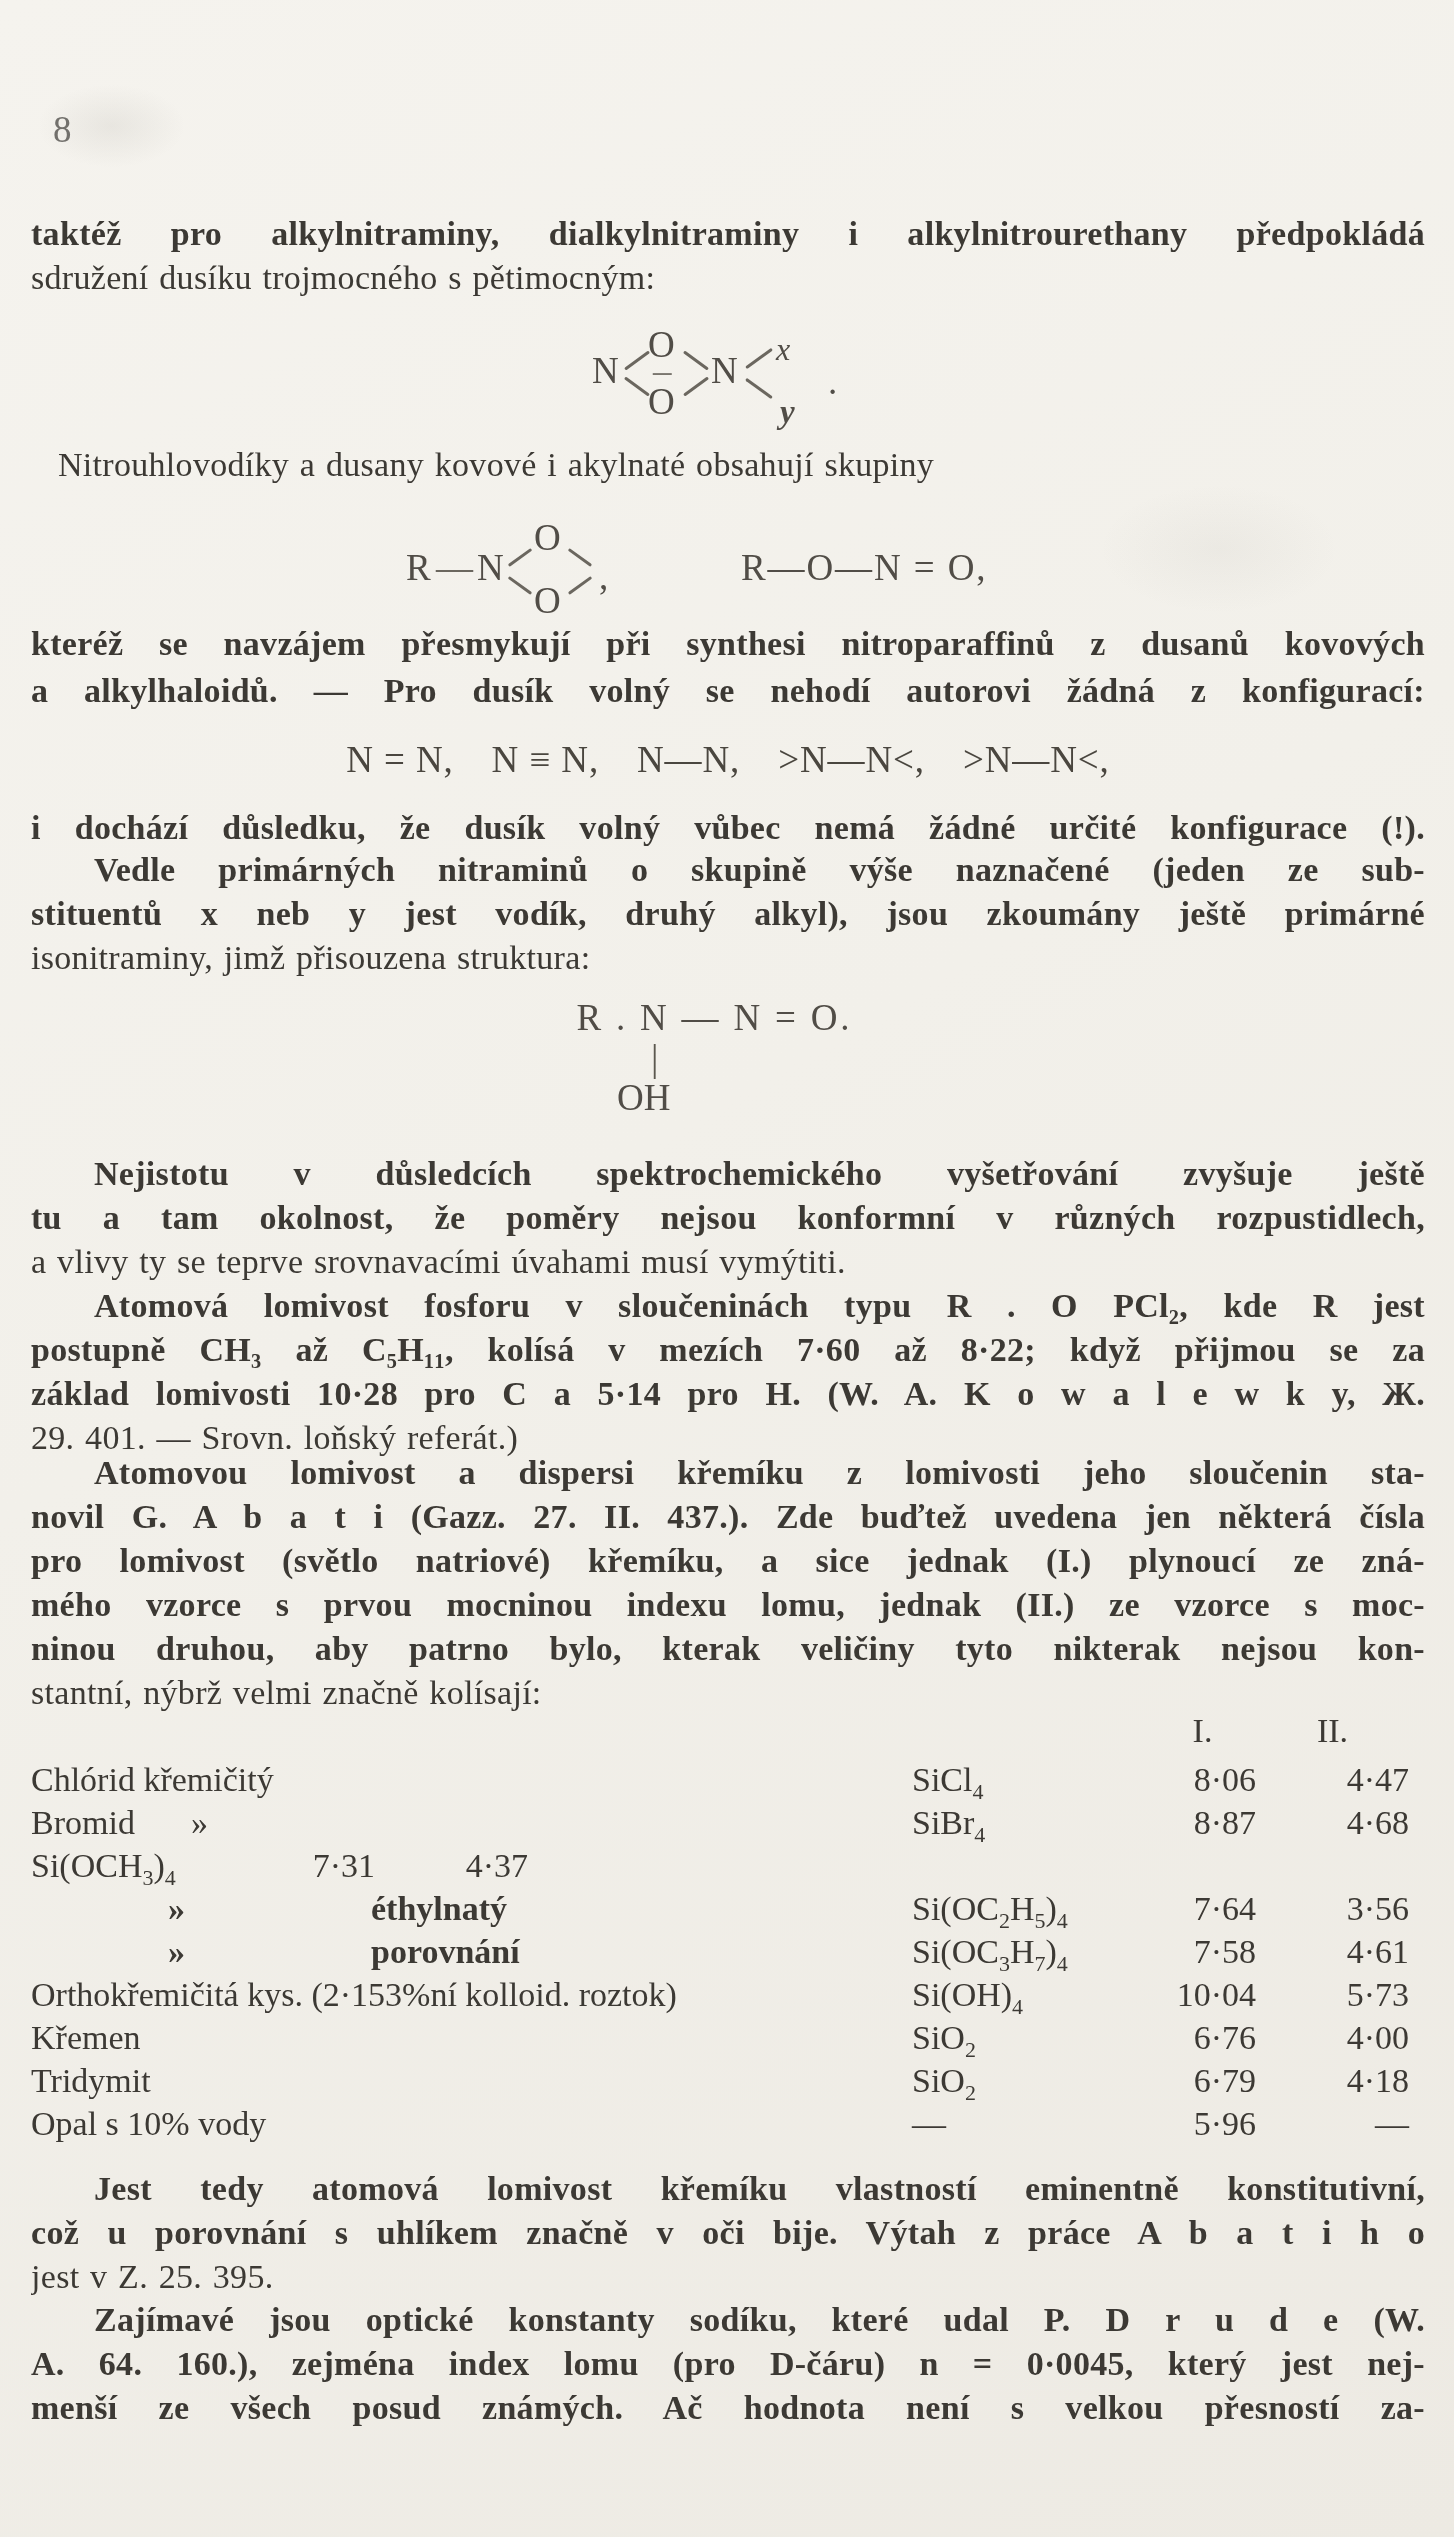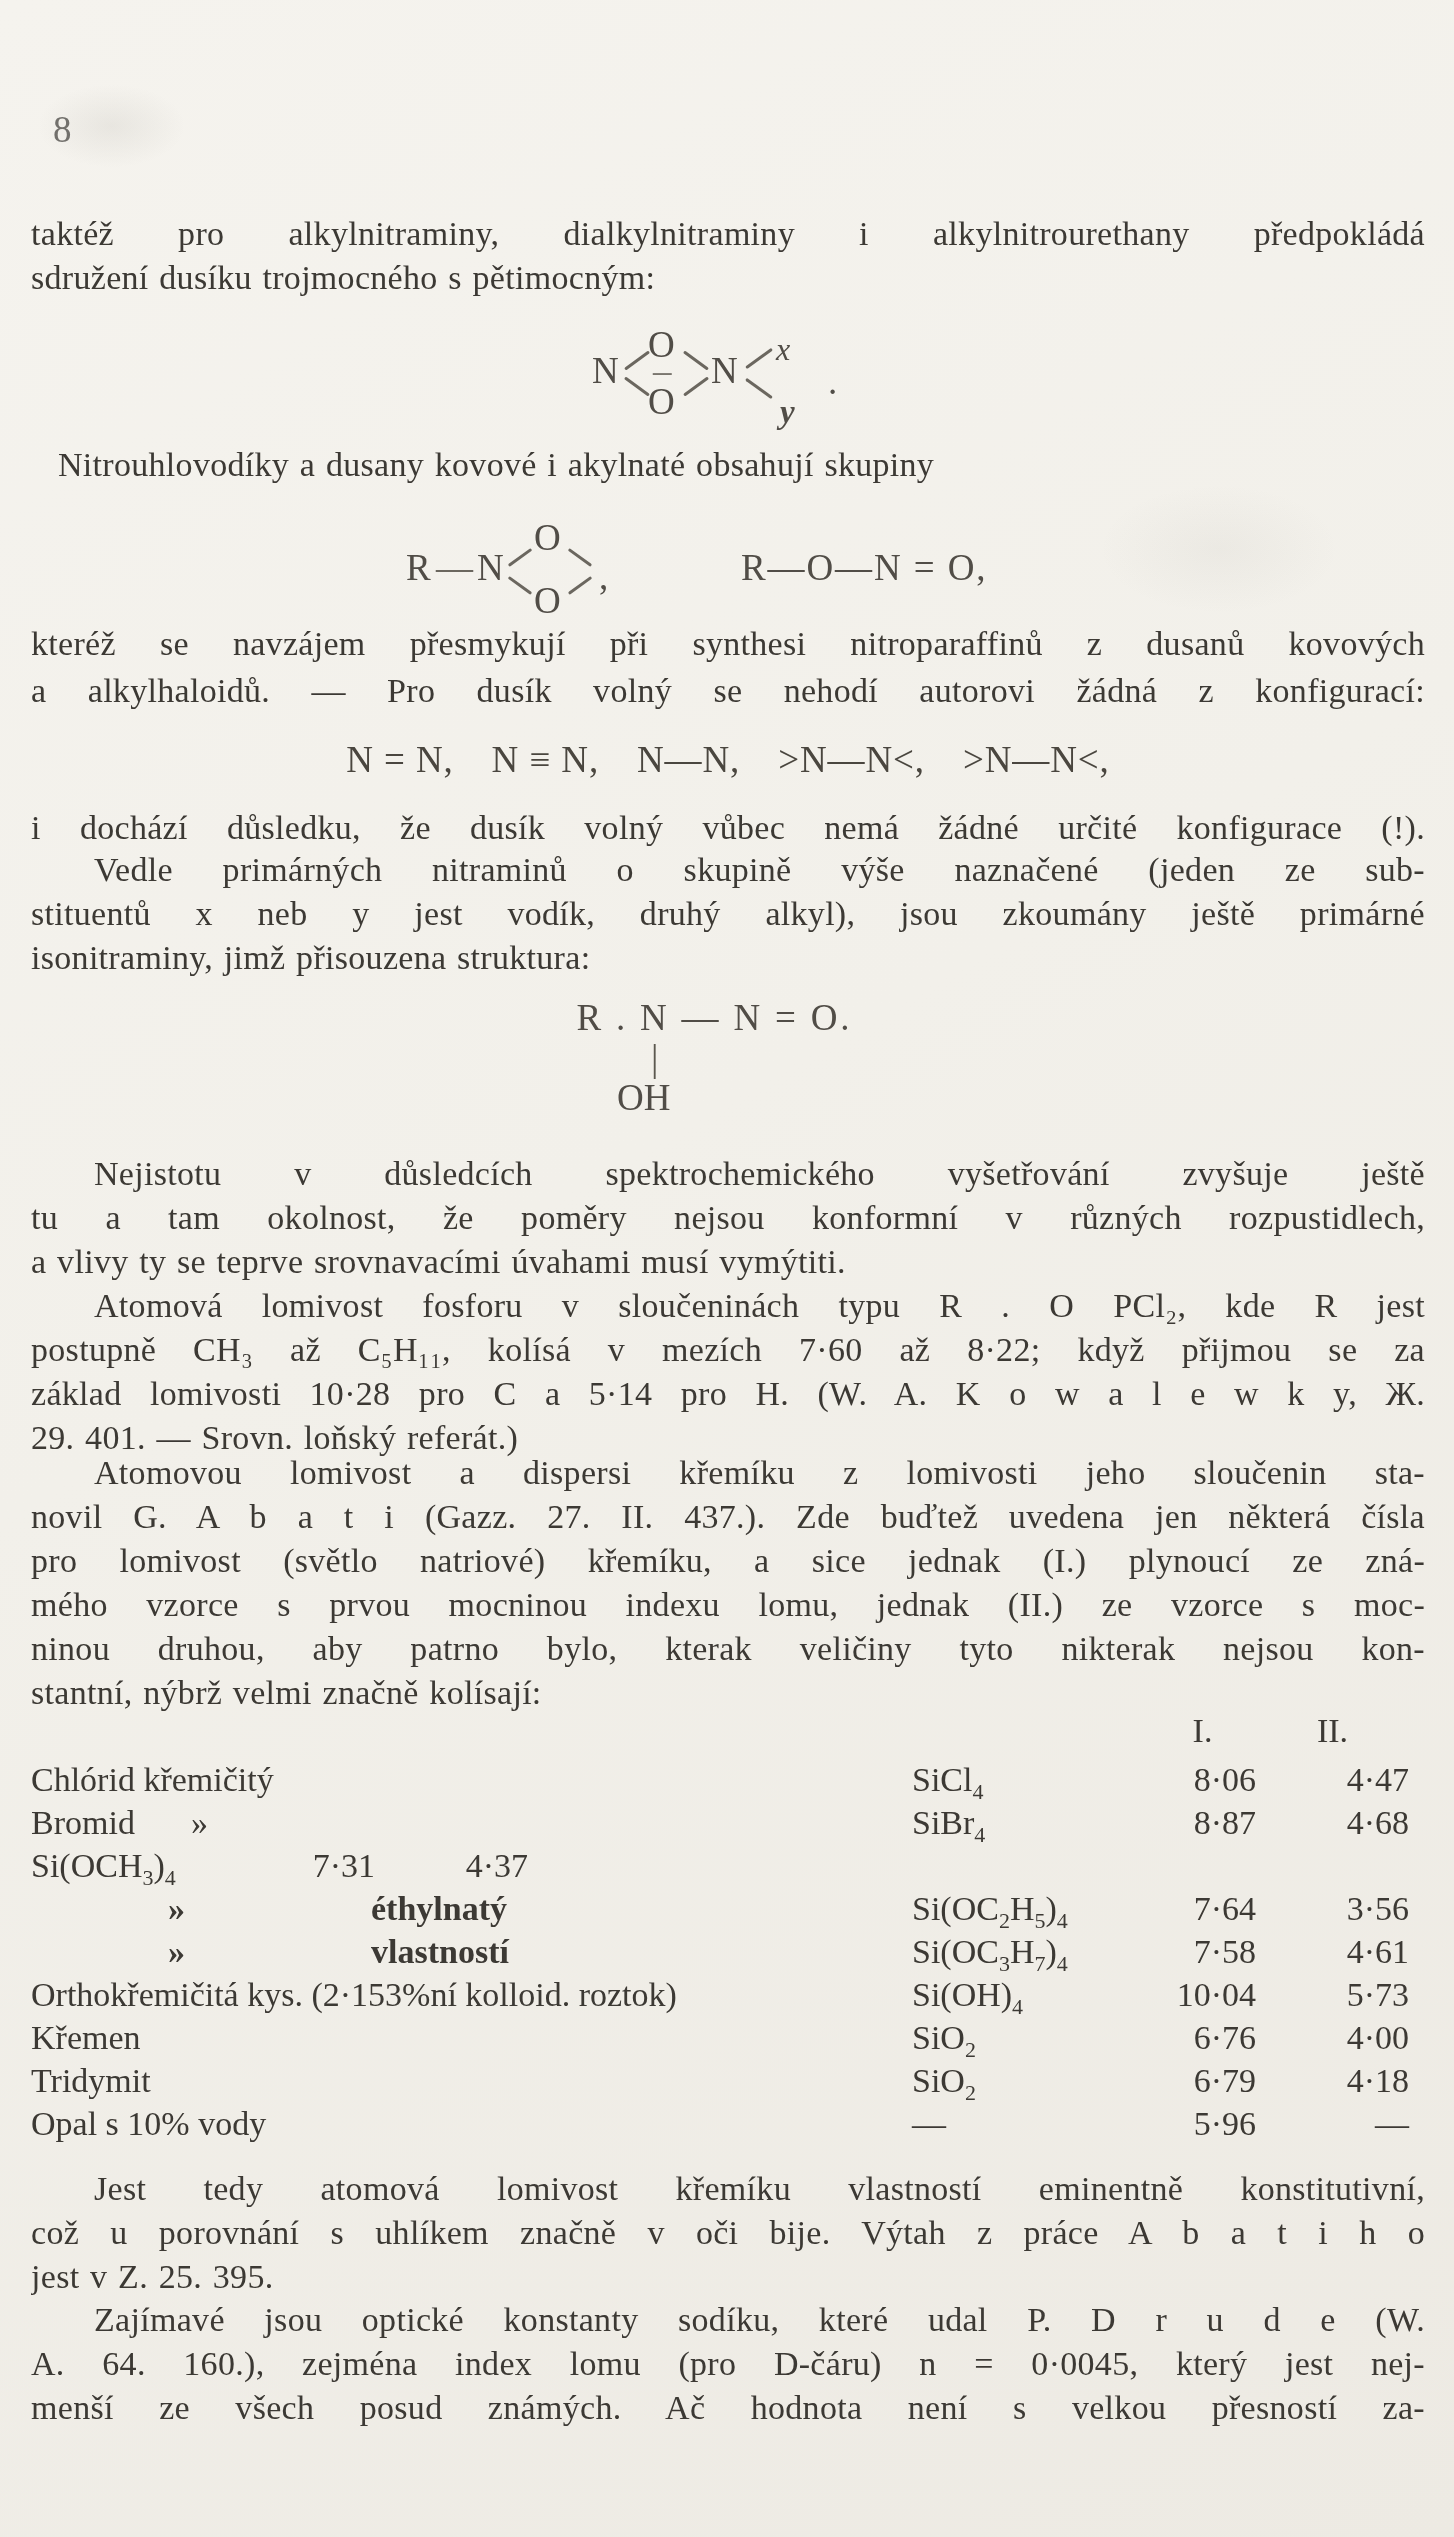--- a/index.html
+++ b/index.html
@@ -8,21 +8,21 @@
     background:linear-gradient(150deg,#f5f3ee 0%,#f2f0ea 45%,#edeae3 100%);
     font-family:"Liberation Serif","DejaVu Serif",serif;
     color:#3c3934;overflow:hidden;
   }
   .smudge{position:absolute;border-radius:50%;pointer-events:none;}
   .block{position:absolute;left:31px;width:1394px;}
   .line{
     font-size:34px;line-height:44px;height:44px;overflow:hidden;
     letter-spacing:0.3px;word-spacing:1.9px;white-space:normal;
   }
-  .j{text-align:justify;text-align-last:justify;text-justify:inter-word;}
+  .j{text-align:justify;text-align-last:justify;text-justify:inter-word;font-weight:bold;}
   .ind{text-indent:63px;}
   .lh50 .line{line-height:47px;height:47px;}
   .pagenum{position:absolute;left:53px;top:108px;font-size:37px;color:#72706c;}
   
   .chem{position:absolute;font-size:37px;color:#514d47;}
   .chem span{position:absolute;display:block;line-height:1;}
   .bond{position:absolute;height:2.8px;background:#6b675f;border-radius:1.9px;}
   .it{font-style:italic;}
   .ctr{text-align:center;text-indent:0;}
   .f3line{font-size:37px;line-height:45px;letter-spacing:0.9px;color:#4a463f;}
@@ -166,21 +166,21 @@
     </div>
 
     <div class="trow indentrow">
       <div class="cname"><span>»</span><span class="word">éthylnatý</span></div>
       <div class="cform"><span>Si(OC</span><sub>2</sub><span>H</span><sub>5</sub><span>)</span><sub>4</sub></div>
       <div class="ci">7·64</div>
       <div class="cii">3·56</div>
     </div>
 
     <div class="trow indentrow">
-      <div class="cname"><span>»</span><span class="word">vlastností</span></div>
+      <div class="cname"><span>»</span><span class="word">porovnání</span></div>
       <div class="cform"><span>Si(OC</span><sub>3</sub><span>H</span><sub>7</sub><span>)</span><sub>4</sub></div>
       <div class="ci">7·58</div>
       <div class="cii">4·61</div>
     </div>
 
     <div class="trow">
       <div class="cname"><span>Orthokřemičitá kys. (2·153%ní kolloid. roztok)</span></div>
       <div class="cform"><span>Si(OH)</span><sub>4</sub></div>
       <div class="ci">10·04</div>
       <div class="cii">5·73</div>

